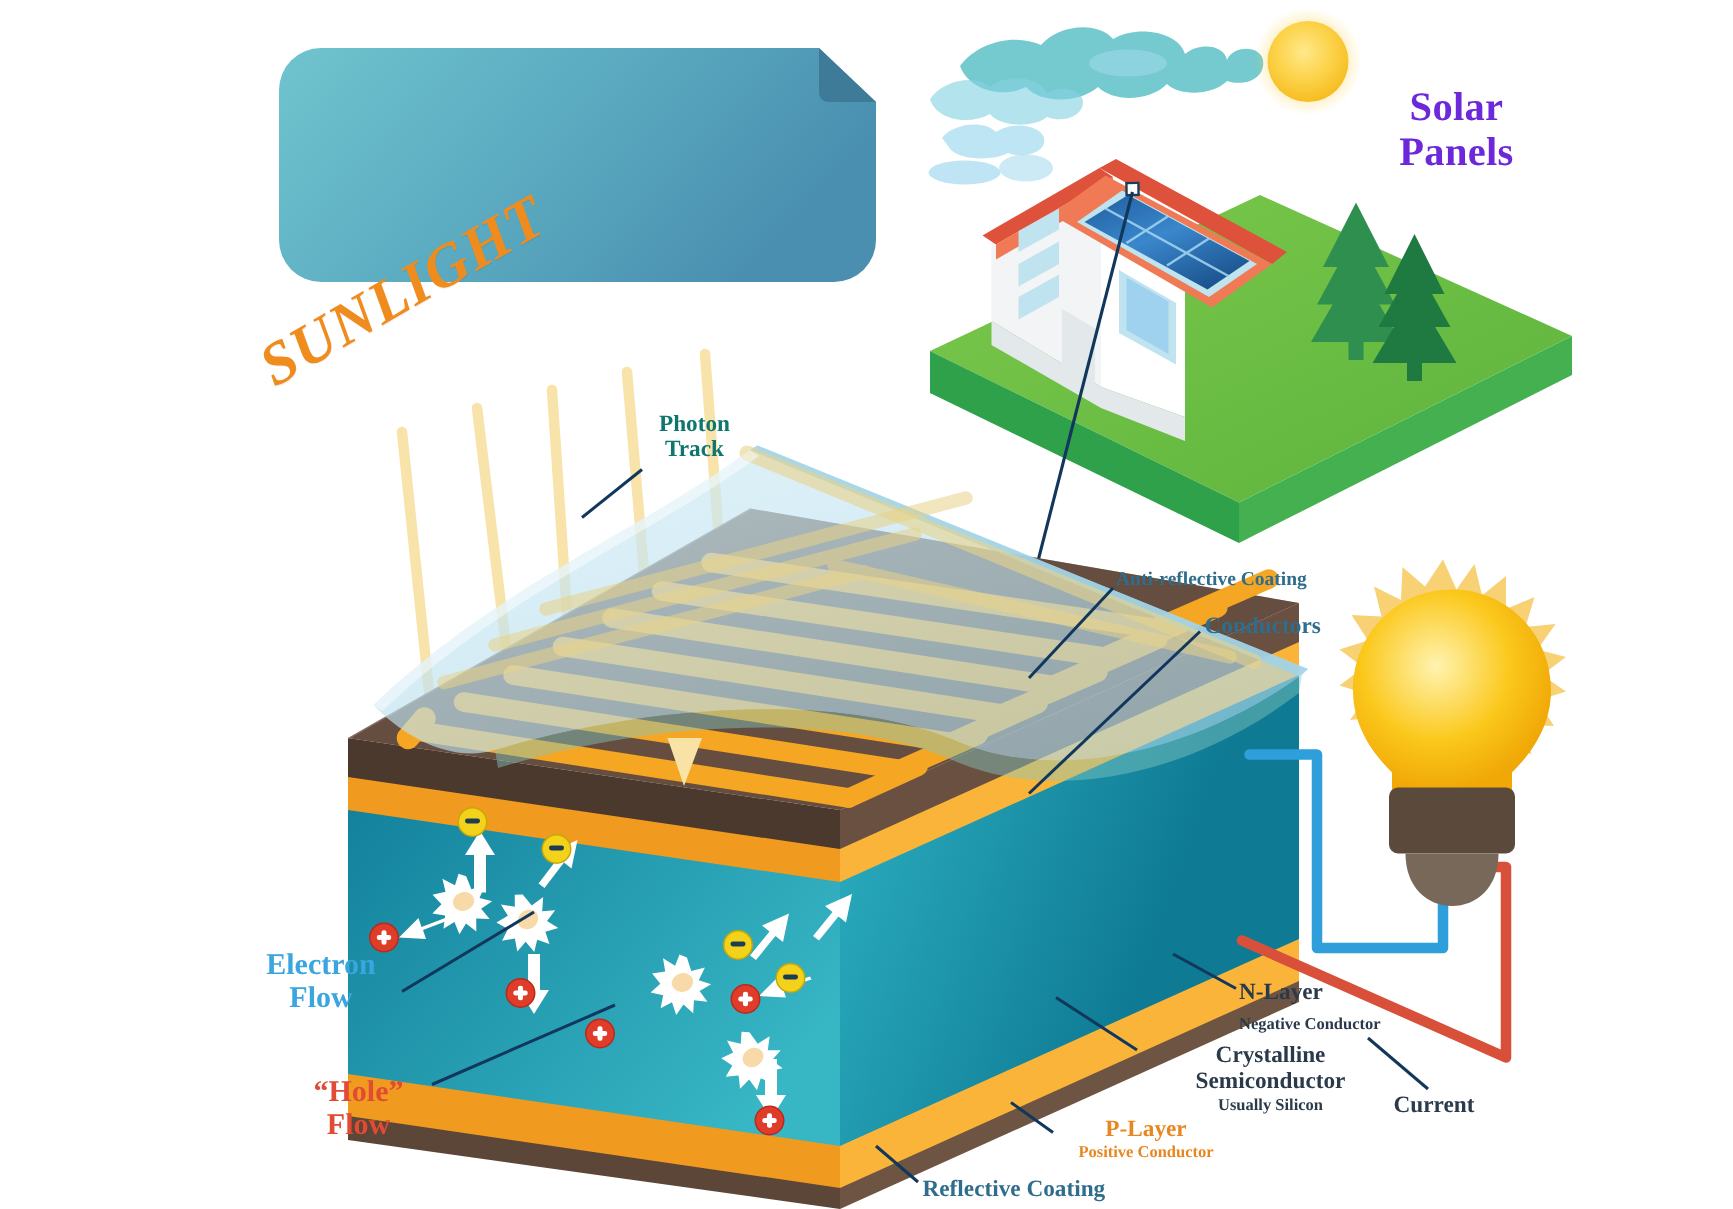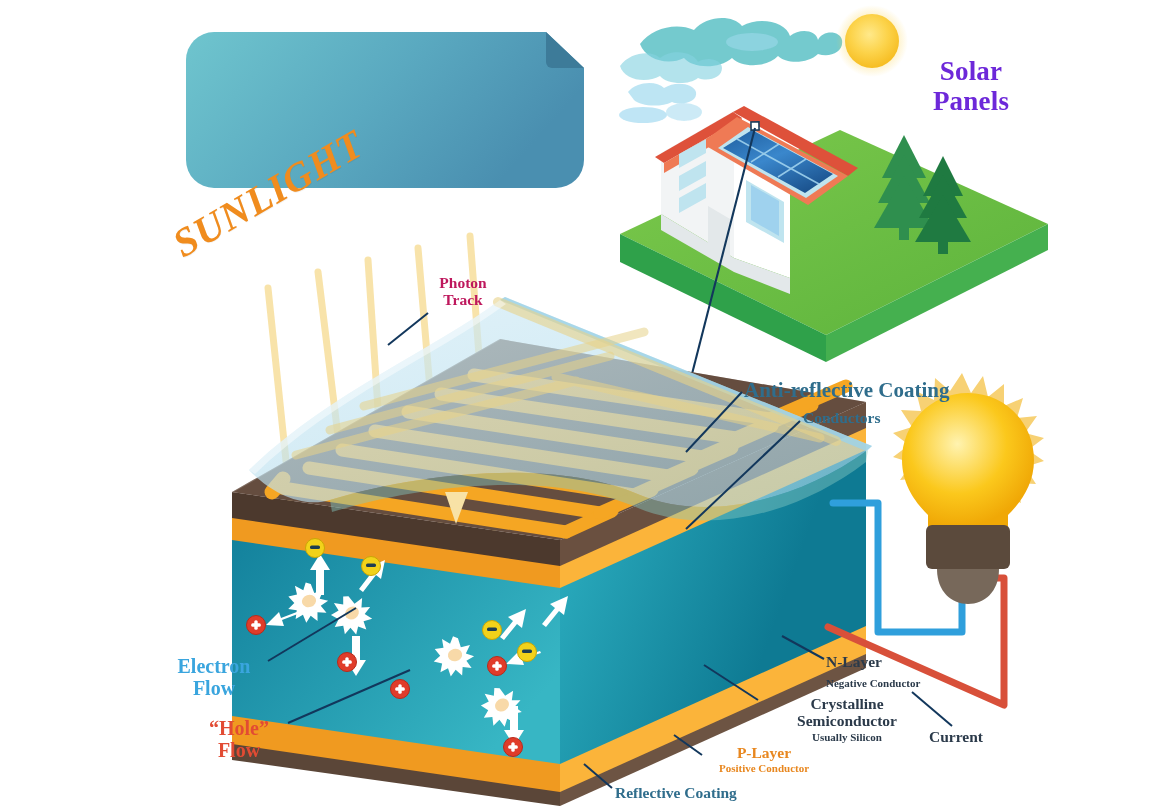--- a/index.html
+++ b/index.html
@@ -29,24 +29,24 @@
   .sunlight{
     left:188px;top:222px;width:240px;text-align:left;
     color:#f08c1e;font-size:40px;font-style:italic;
     letter-spacing:1px;
     transform:rotate(-30deg);transform-origin:left bottom;
     text-shadow:0 1px 0 rgba(0,0,0,.05);
   }
 
   .photon-track{
     left:415px;top:274px;width:96px;text-align:center;
-    color:#be185d;font-size:15.5px;
+    color:#0f766e;font-size:15.5px;
   }
   .anti-ref{
-    left:744px;top:379px;color:#2f6d8c;font-size:21px;white-space:nowrap;
+    left:744px;top:379px;color:#2f6d8c;font-size:13px;white-space:nowrap;
   }
   .conductors{
     left:803px;top:409px;color:#2f6d8c;font-size:15.5px;white-space:nowrap;
   }
   .nlayer{
     left:826px;top:653px;color:#2b3a4a;font-size:15.5px;white-space:nowrap;
   }
   .nlayer .sub{font-size:11px;display:block;margin-top:7px;}
   .crystalline{
     left:762px;top:695px;width:170px;color:#2b3a4a;font-size:15.5px;text-align:center;
@@ -56,21 +56,21 @@
     left:684px;top:744px;width:160px;color:#e8871f;font-size:15.5px;text-align:center;
   }
   .plabel .sub{font-size:11px;display:block;margin-top:1px;}
   .reflective{
     left:615px;top:784px;color:#2f6d8c;font-size:15.5px;white-space:nowrap;
   }
   .current{
     left:886px;top:728px;color:#2b3a4a;font-size:15.5px;white-space:nowrap;margin-left:43px;
   }
   .electron-flow{
-    left:160px;top:655px;width:108px;text-align:center;
+    left:160px;top:632px;width:108px;text-align:center;
     color:#3aa5de;font-size:20px;
   }
   .hole-flow{
     left:190px;top:717px;width:98px;text-align:center;
     color:#e24b33;font-size:20px;
   }
 </style>
 </head>
 <body>
 

